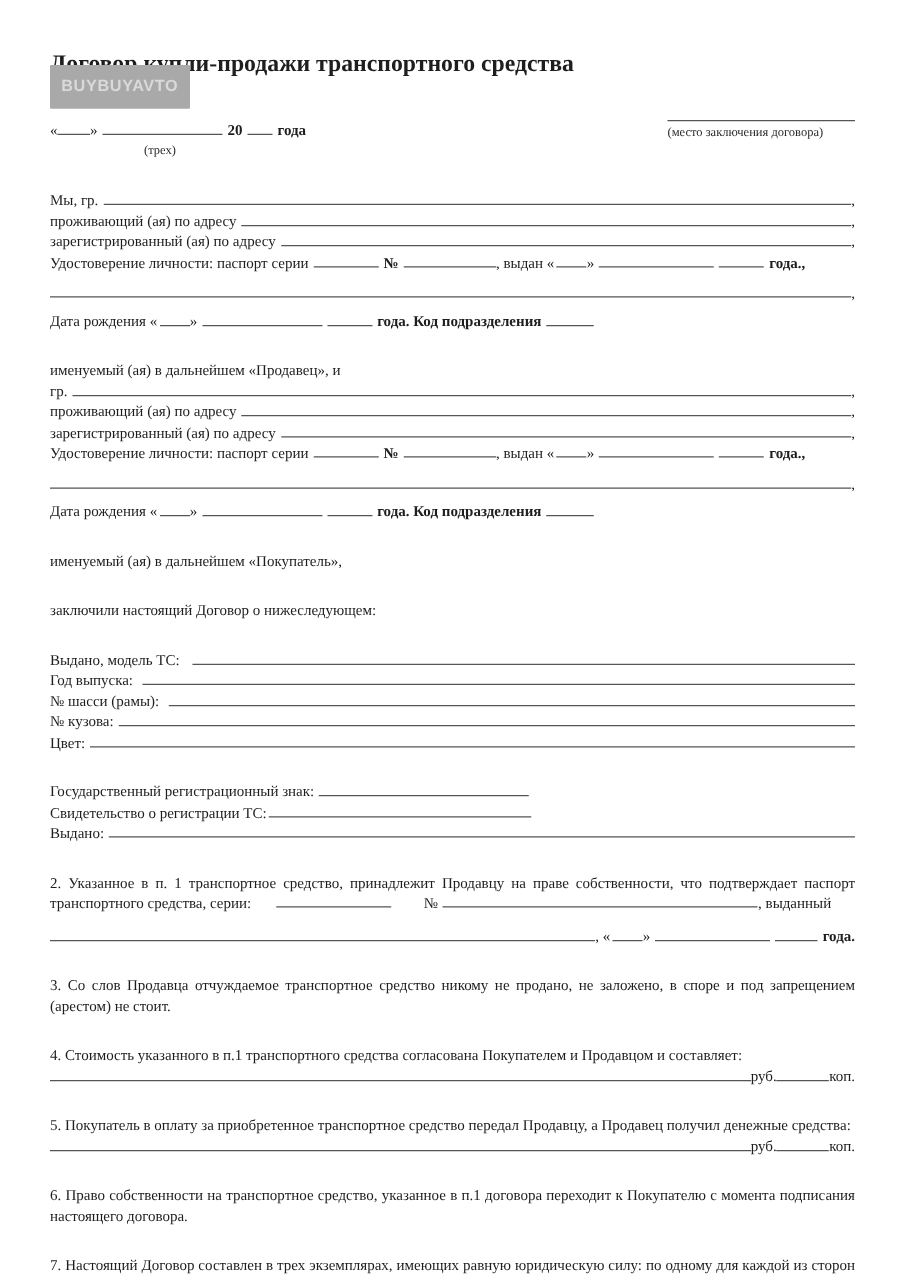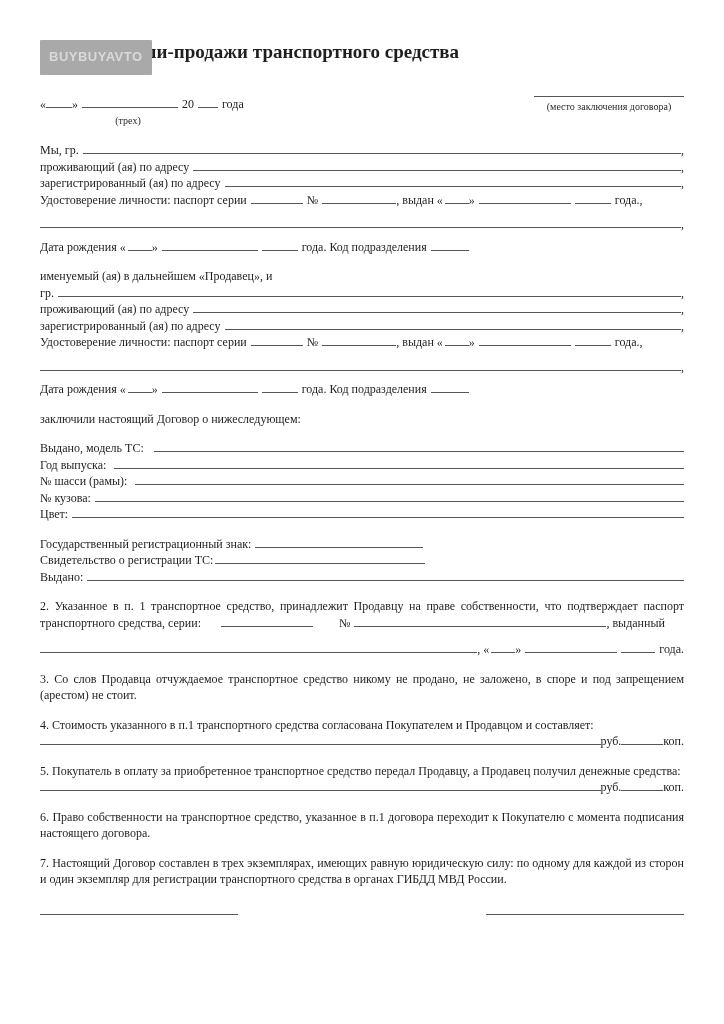--- a/index.html
+++ b/index.html
@@ -12,39 +12,39 @@
   html,body{margin:0;padding:0;background:#fff;}
   .page{
     width:724px;height:1024px;box-sizing:border-box;
     background:var(--page-bg);color:var(--text);
     font-family:"Liberation Serif","DejaVu Serif",serif;
     font-size:12px;line-height:16.5px;
     padding:36px 40px 0 40px;position:relative;overflow:hidden;
   }
   .header{position:relative;height:46px;}
   .logo{
-    position:absolute;left:0;top:4px;background:var(--logo-bg);color:var(--logo-text);
+    position:absolute;left:0;top:16px;background:var(--logo-bg);color:var(--logo-text);
     font-family:"Liberation Sans","DejaVu Sans",sans-serif;font-weight:bold;
     font-size:13px;letter-spacing:.5px;padding:9px 9px;border-radius:1px;
   }
   .title{font-weight:bold;font-size:19px;padding-top:8px;}
   .row{display:flex;align-items:baseline;}
   .t{white-space:pre;flex:0 0 auto;}
   .bl{height:0;border-bottom:1px solid var(--line);flex:0 0 auto;}
   .grow{flex:1 1 auto;}
-  .ml{margin-left:4px;}
+  .ml{margin-left:4px;font-weight:bold;}
   .ml2{margin-left:2px;}
   .just{text-align:justify;}
   .jlast{text-align:justify;text-align-last:justify;}
   .caption{font-size:10px;color:#2a2a2a;}
   .date-row{display:flex;justify-content:space-between;margin-top:14px;}
   .date-caption{margin-left:40px;width:96px;text-align:center;}
-  .place-col{width:150px;text-align:center;}
+  .place-col{width:150px;}
   .place-col .bl{width:100%;display:block;margin-bottom:2px;}
-  .mt-block{margin-top:13px;}
+  .mt-block{margin-top:23px;}
   .fieldline{margin-top:0;}
   .sig-row{display:flex;justify-content:space-between;margin-top:26px;}
   .sig-col{width:198px;}
   .sig-col .sigline{height:0;border-bottom:1px solid var(--line);width:100%;}
   b{font-weight:normal;}
 </style>
 </head>
 <body>
 
 <div class="page">
@@ -156,20 +156,23 @@
       <span class="t">Дата рождения «</span>
       <span class="bl ml2" style="width:24px"></span>
       <span class="t">»</span>
       <span class="bl ml" style="width:96px"></span>
       <span class="bl ml" style="width:36px"></span>
       <span class="t ml">года. Код подразделения</span>
       <span class="bl ml" style="width:38px"></span>
     </div>
   </div>
 
+  <div class="mt-block">
+    <span class="t">именуемый (ая) в дальнейшем «</span><b>Покупатель</b><span class="t">»,</span>
+  </div>
 
   <div class="mt-block">заключили настоящий Договор о нижеследующем:</div>
 
 
   <div class="mt-block">
     <div class="row fieldline">
       <span class="t">Выдано, модель ТС:</span>
       <span class="bl grow ml" style="margin-left:10px"></span>
     </div>
     <div class="row fieldline">

